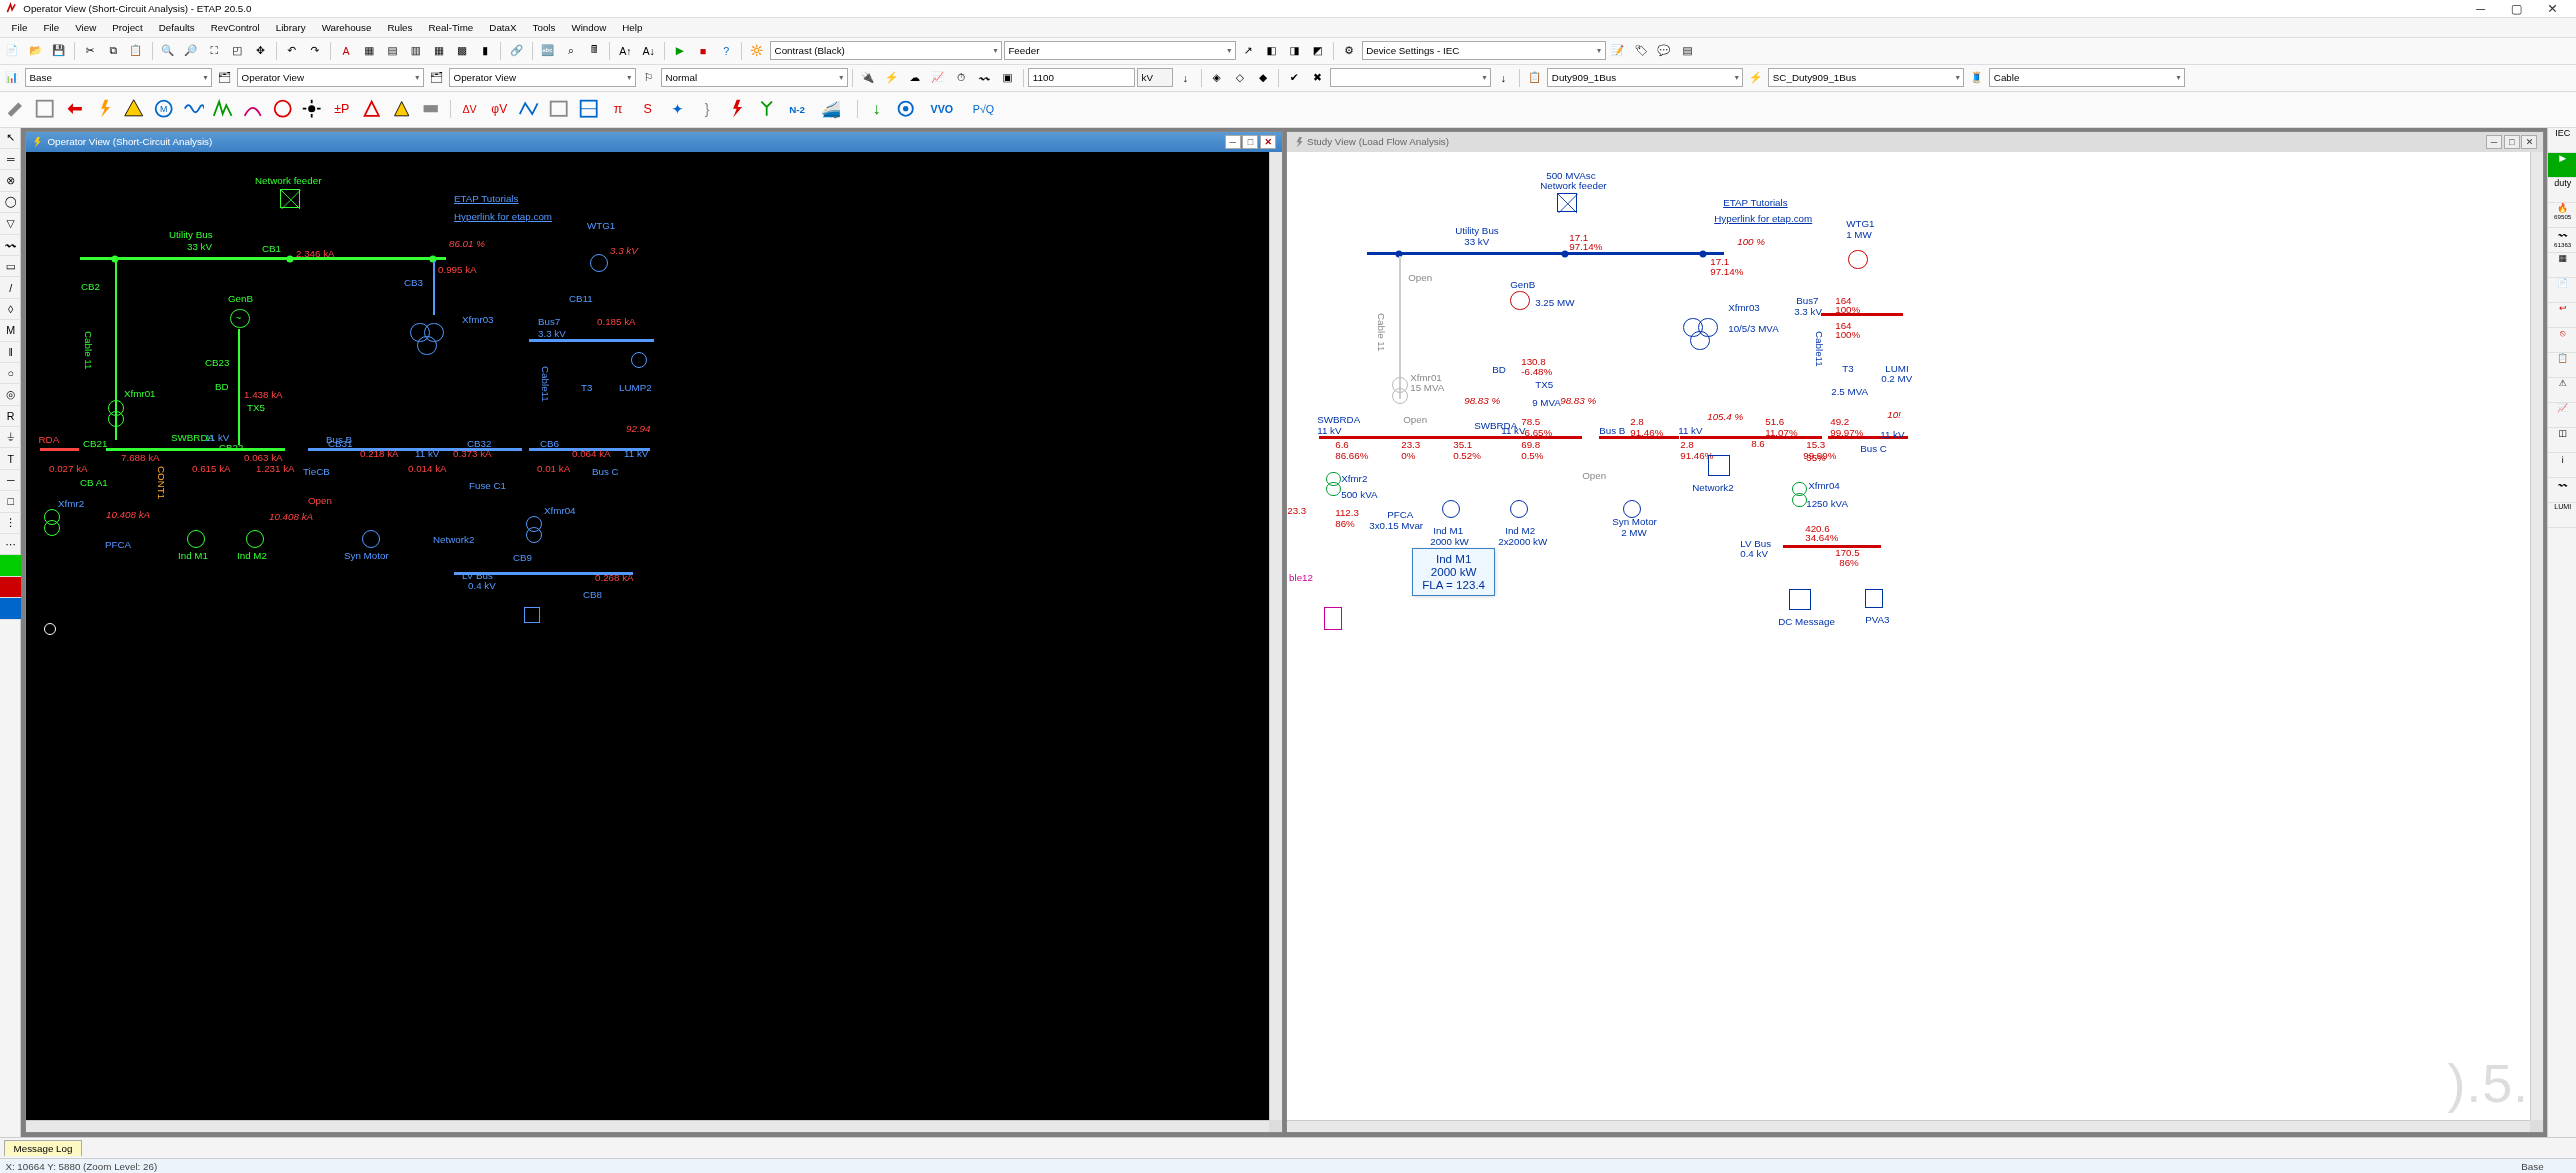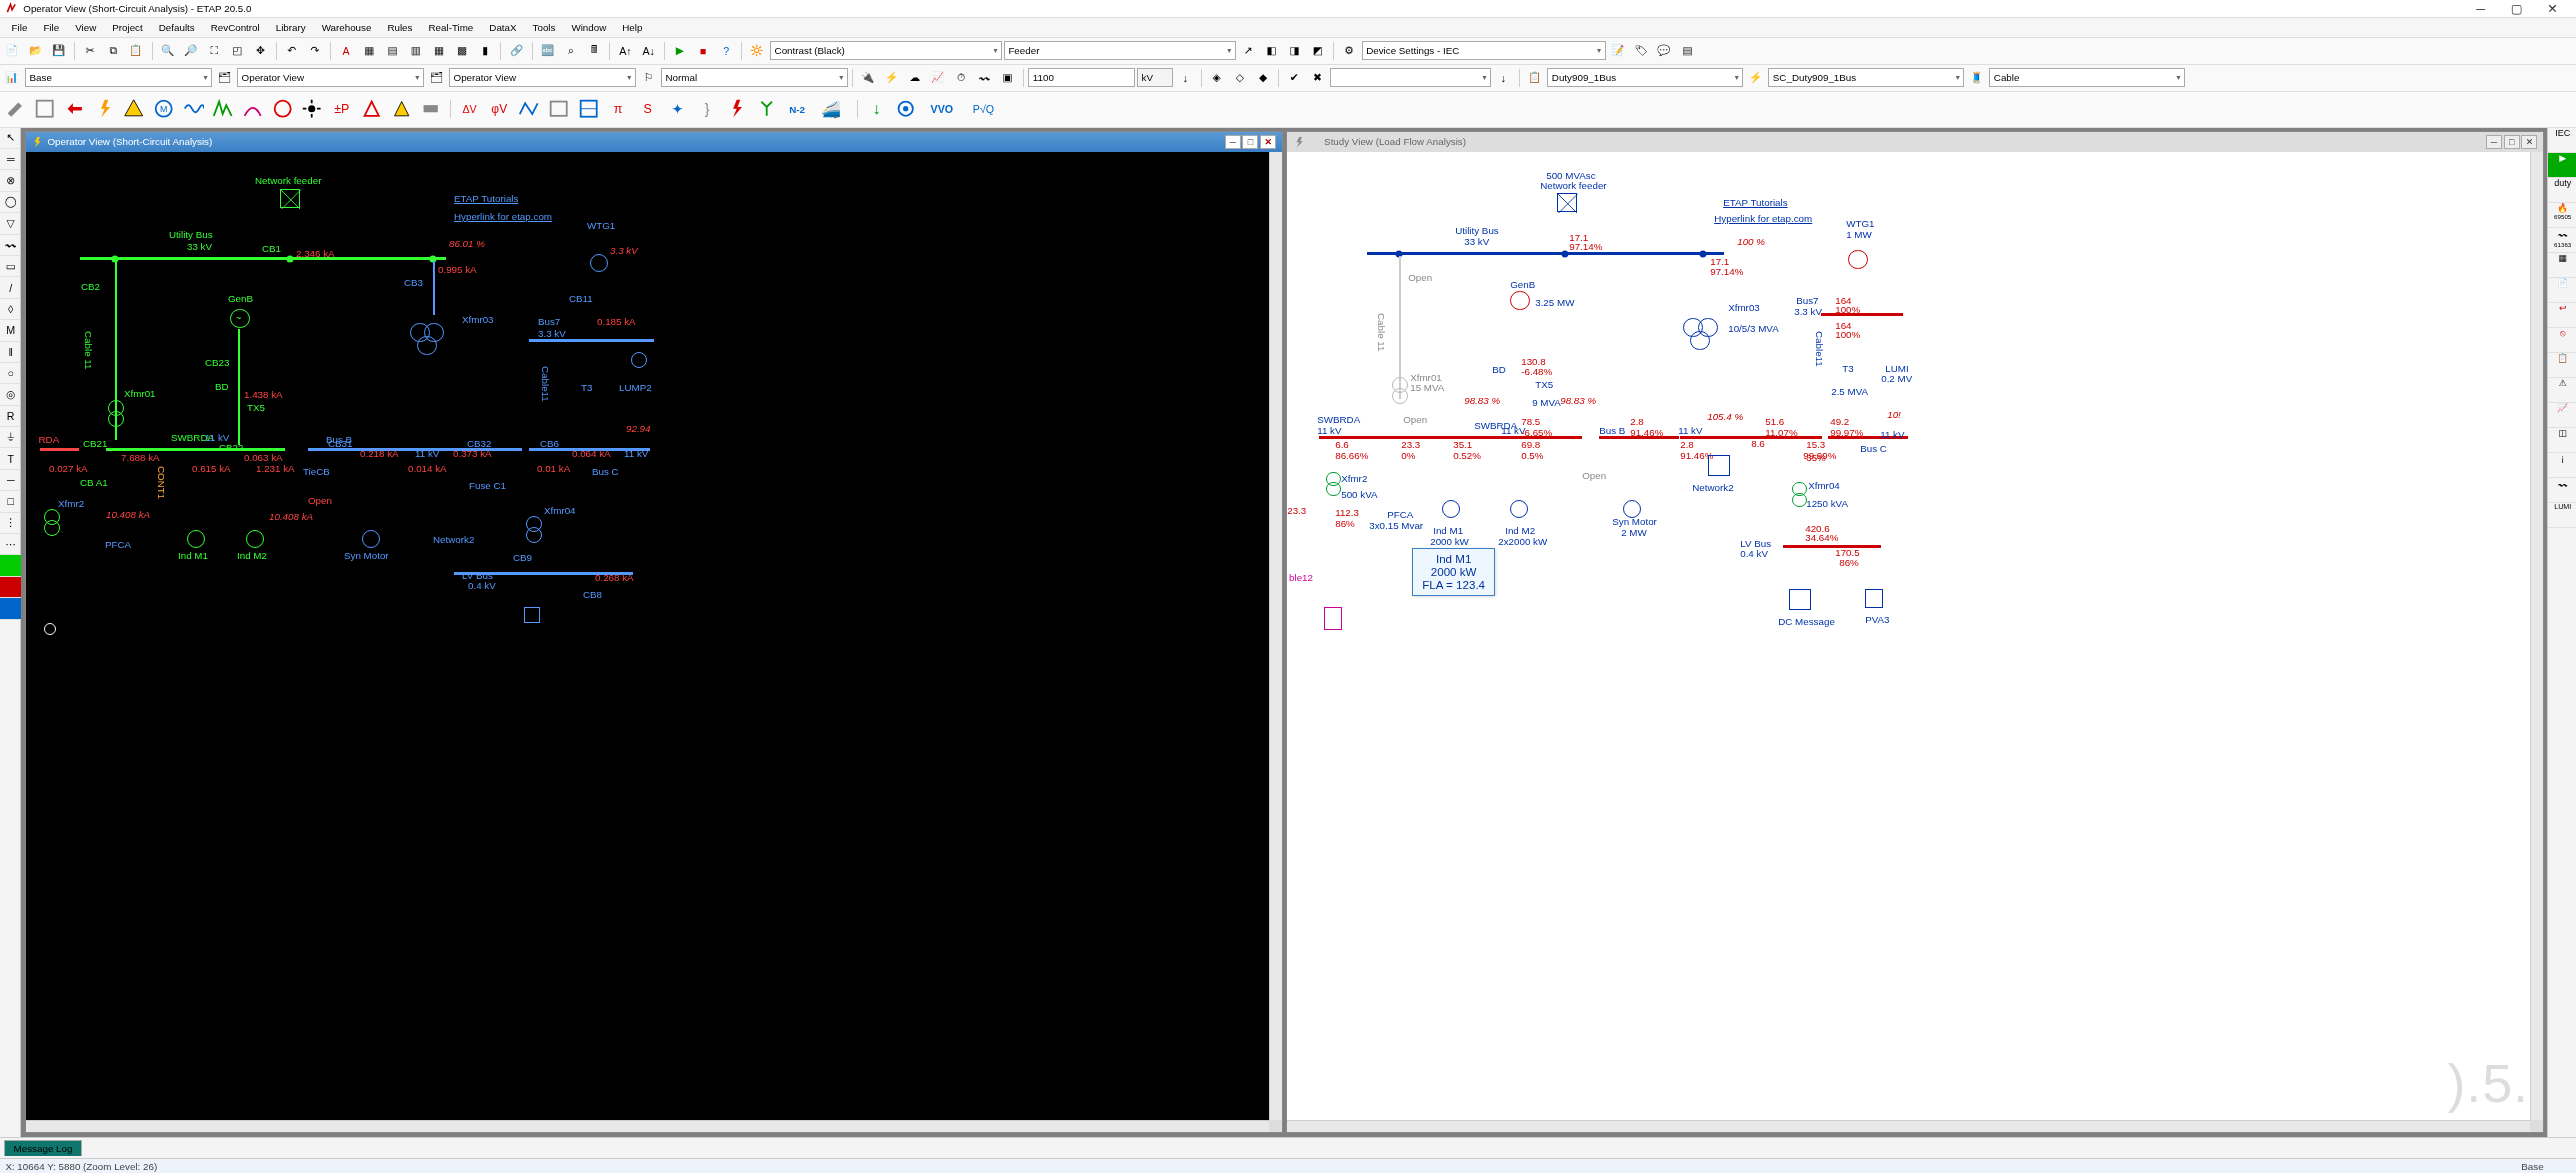--- a/index.html
+++ b/index.html
@@ -84,21 +84,21 @@
 
 .tooltip-box { position:absolute; background:#eef6ff; border:0.9px solid #3b7fc4; padding:3.6px 9px; font-size:11.6px; color:#003399; text-align:center; box-shadow: 0.9px 0.9px 3.6px rgba(0,0,0,.2); }
 
 
 .scroll-v { position: absolute; right: 0; top: 19.6px; bottom: 12.5px; width: 12.5px; background: #e8e8e8; border-left: 0.9px solid #ccc; }
 .scroll-h { position: absolute; left: 0; right: 12.5px; bottom: 0; height: 12.5px; background: #e8e8e8; border-top: 0.9px solid #ccc; }
 .corner { position: absolute; right: 0; bottom: 0; width: 12.5px; height: 12.5px; background: #ddd; }
 
 
 .bottom-tab { height: 21.4px; background: #f4f4f4; border-top: 0.9px solid #ccc; display: flex; align-items: center; padding: 0 3.6px; }
-.bottom-tab .tab { border: 0.9px solid #aaa; border-bottom: none; background: #0f766e; padding: 1.8px 9px; font-size: 9.8px; cursor: pointer; }
+.bottom-tab .tab { border: 0.9px solid #aaa; border-bottom: none; background: #fef9c3; padding: 1.8px 9px; font-size: 9.8px; cursor: pointer; }
 .statusbar { height: 16px; background: #edf3fb; border-top: 0.9px solid #ccc; display: flex; align-items: center; padding: 0 5.4px; font-size: 9.8px; color: #444; }
 .statusbar .fill { flex: 1; }
 
 .watermark { position: absolute; right: -36px; bottom: 18px; font-size: 54px; color: rgba(120,120,120,.25); font-weight: 300; letter-spacing:0.9px; }
 </style>
 </head>
 <body>
 
 <div class="titlebar">
   <svg class="icon" viewBox="0 0 16 16">
@@ -561,21 +561,21 @@
       <div class="scroll-v"></div>
       <div class="scroll-h"></div>
       <div class="corner"></div>
     </div>
 
     <div class="panel">
       <div class="panel-title inactive">
         <svg width="12.5" height="12.5" viewBox="0 0 14 14">
             <path d="M7 1 L4 7 L7 7 L4 13 L11 6 L8 6 L10 1 Z" fill="#888"></path>
           </svg>
-        <span style="margin-left:19px">Study View (Load Flow Analysis)</span>
+        <span style="margin-left:2px">Study View (Load Flow Analysis)</span>
         <div class="spacer"></div>
         <div class="wbtn">─</div>
         <div class="wbtn">□</div>
         <div class="wbtn">✕</div>
       </div>
       <div class="panel-canvas light">
 
         <span class="abs l-blue underline" style="left:436px;top:45px">ETAP Tutorials</span>
         <span class="abs l-blue underline" style="left:427px;top:61px">Hyperlink for etap.com</span>
 

